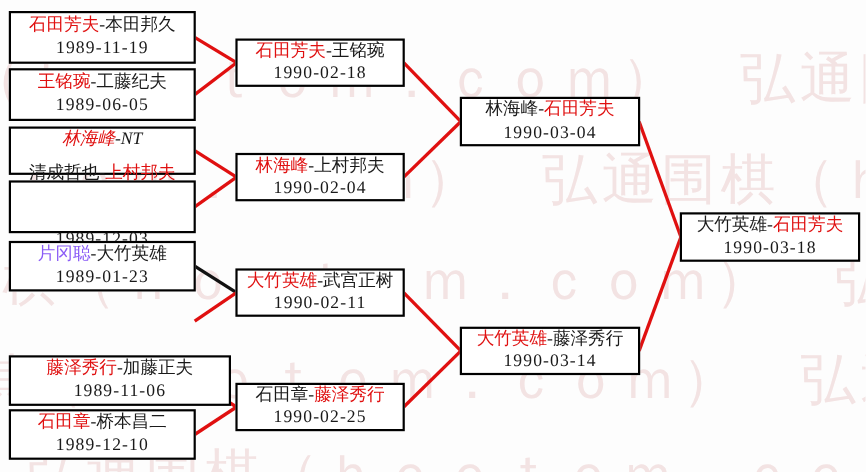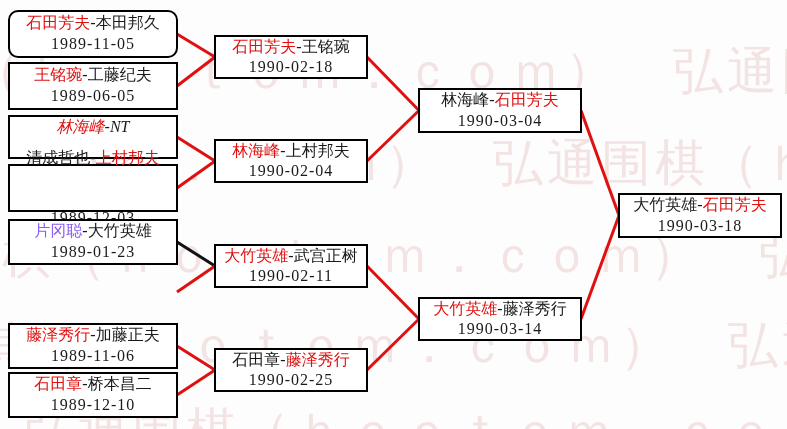--- a/index.html
+++ b/index.html
@@ -29,27 +29,27 @@
     background:#ffffff;
     border:2px solid #000000;
     z-index:2;
     display:flex;flex-direction:column;
     justify-content:center;align-items:center;
     font-size:16px;line-height:20px;
     color:#1a1a1a;
   }
   .names{white-space:nowrap;height:21px;}
   .date{white-space:nowrap;height:21px;letter-spacing:1px;}
-  #m1 {left:8px;  top:10px; width:170px;height:48px;border-radius:10px;}
+  #m1 {left:8px;  top:10px; width:170px;height:48px;}
   #m2 {left:8px;  top:62px; width:170px;height:48px;}
   #m3 {left:8px;  top:115px;width:170px;height:44px;font-style:italic;}
   #m4 {left:8px;  top:164px;width:170px;height:48px;gap:40px;}
   #m5 {left:8px;  top:219px;width:170px;height:46px;}
   #m6 {left:8px;  top:269px;width:170px;height:46px;}
-  #m7 {left:8px;  top:323px;width:170px;height:46px;}
+  #m7 {left:8px;  top:323px;width:202px;height:46px;}
   #m8 {left:8px;  top:372px;width:170px;height:46px;}
   #m9 {left:214px;top:35px; width:154px;height:44px;}
   #m10{left:214px;top:139px;width:154px;height:44px;}
   #m11{left:214px;top:244px;width:154px;height:44px;}
   #m12{left:214px;top:348px;width:154px;height:44px;}
   #m13{left:418px;top:88px; width:164px;height:45px;}
   #m14{left:418px;top:297px;width:164px;height:44px;}
   #m15{left:618px;top:193px;width:164px;height:45px;}
 </style>
 </head>
@@ -75,21 +75,21 @@
       <line x1="367" y1="57" x2="419" y2="110.5" stroke="#e01010" stroke-width="3"></line>
       <line x1="367" y1="161" x2="419" y2="110.5" stroke="#e01010" stroke-width="3"></line>
       <line x1="367" y1="266" x2="419" y2="319" stroke="#e01010" stroke-width="3"></line>
       <line x1="367" y1="370" x2="419" y2="319" stroke="#e01010" stroke-width="3"></line>
       <line x1="581" y1="110.5" x2="619" y2="215.5" stroke="#e01010" stroke-width="3"></line>
       <line x1="581" y1="319" x2="619" y2="215.5" stroke="#e01010" stroke-width="3"></line>
     </svg>
 
   <div class="match" id="m1">
     <div class="names"><span style="color: rgb(224, 16, 16);">石田芳夫</span><span>-</span><span style="color: rgb(26, 26, 26);">本田邦久</span></div>
-    <div class="date">1989-11-05</div>
+    <div class="date">1989-11-19</div>
   </div>
   <div class="match" id="m2">
     <div class="names"><span style="color: rgb(224, 16, 16);">王铭琬</span><span>-</span><span style="color: rgb(26, 26, 26);">工藤纪夫</span></div>
     <div class="date">1989-06-05</div>
   </div>
   <div class="match" id="m3">
     <div class="names"><span style="color: rgb(224, 16, 16);">林海峰</span><span>-</span><span style="color: rgb(26, 26, 26);">NT</span></div>
     <div class="date"></div>
   </div>
   <div class="match" id="m4">

